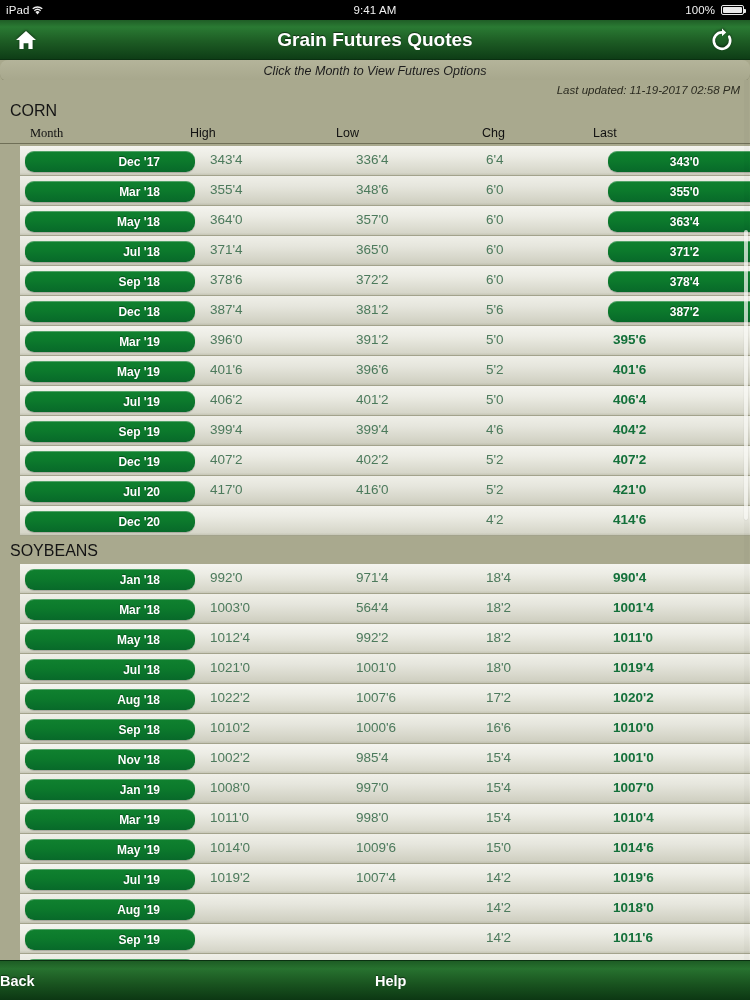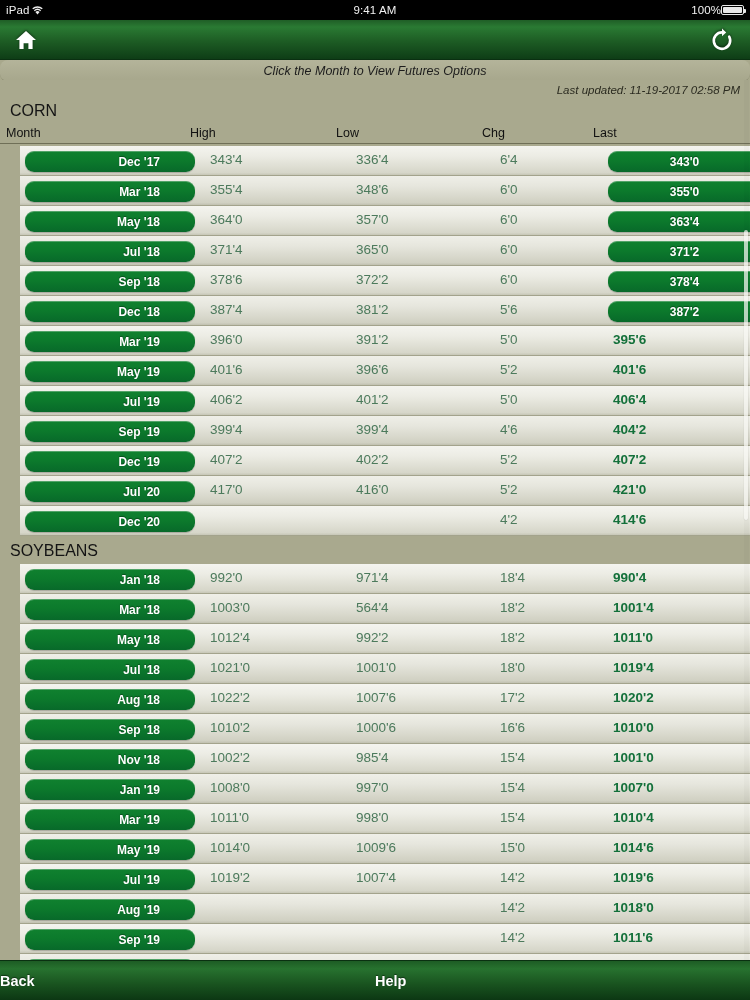--- a/index.html
+++ b/index.html
@@ -11,21 +11,21 @@
   }
   #app{ position:relative; width:750px; height:1000px; overflow:hidden; }
 
   
   .statusbar{
     height:20px; background:#000; color:#f2f2f2;
     display:flex; align-items:center; justify-content:space-between;
     padding:0 6px; font-size:11.5px; letter-spacing:.1px;
   }
   .sb-left{ display:flex; align-items:center; gap:3px; }
-  .sb-right{ display:flex; align-items:center; gap:0; }
+  .sb-right{ display:flex; align-items:center; gap:6px; }
   .sb-center{ position:absolute; left:0; right:0; text-align:center;
               font-size:11.5px; color:#f2f2f2; pointer-events:none; }
   .wifi{ display:inline-block; width:11px; height:9px; position:relative; }
   .wifi svg{ display:block; }
   .batt{ width:23px; height:10px; border:1px solid #e8e8e8; border-radius:2px;
          position:relative; padding:1px; }
   .batt i{ display:block; height:100%; width:100%; background:#e8e8e8; border-radius:1px; }
   .batt:after{ content:""; position:absolute; right:-3px; top:3px; width:2px; height:4px;
                background:#e8e8e8; border-radius:0 1px 1px 0; }
 
@@ -104,21 +104,21 @@
     text-shadow:0 -1px 1px rgba(0,0,0,.4);
   }
   .pill.month{ left:5px; width:170px; justify-content:flex-end; padding-right:35px; }
   .pill.last{ left:588px; width:153px; justify-content:center; }
 
   .cell{
     position:absolute; top:6px; font-size:13.5px; color:#4c7a5c; font-weight:400;
   }
   .cell.high{ left:190px; }
   .cell.low { left:336px; }
-  .cell.chg { left:480px; }
+  .cell.chg { left:466px; }
   .cell.last{ left:593px; color:#13703a; font-weight:700; }
 
   
   .scrollbar{
     position:absolute; right:1px; top:0; width:5px; height:100%;
     background:rgba(0,0,0,0.02);
   }
   .scrollthumb{
     position:absolute; right:1px; top:150px; width:4px; height:290px;
     background:rgba(250,250,245,.72); border-radius:2px;
@@ -163,40 +163,41 @@
   </div>
 
   <div class="navbar">
     <div class="nav-btn left">
       <span>
         <svg width="22" height="20" viewBox="0 0 22 20">
           <path d="M11 1 L21 10 H17.6 V19 H13.4 V13.2 H8.6 V19 H4.4 V10 H1 Z" fill="#fff"></path>
         </svg>
       </span>
     </div>
+    <div class="nav-title">Grain Futures Quotes</div>
     <div class="nav-btn right">
       <span>
         <svg width="22" height="24" viewBox="0 0 22 24">
           <path d="M11 4.4 a8.2 8.2 0 1 0 7.2 4.3" fill="none" stroke="#fff" stroke-width="2.6" stroke-linecap="round"></path>
           <path d="M11 0.6 V8.2 L15.2 4.4 Z" fill="#fff"></path>
         </svg>
       </span>
     </div>
   </div>
 
   <div class="hintbar">
     <span>Click the Month to View Futures Options</span>
   </div>
 
   <div class="content">
     <div class="updated">Last updated: 11-19-2017 02:58 PM</div>
     <div id="sections-host">
         <div class="section-title">CORN</div>
         <div class="colheads">
-          <span style="left: 6px;">Month</span>
+          <span style="left: 30px; font-family: Liberation Serif, serif;">Month</span>
           <span style="left: 190px;">High</span>
           <span style="left: 336px;">Low</span>
           <span style="left: 482px;">Chg</span>
           <span style="left: 593px;">Last</span>
         </div>
         <div class="rows">
           <div class="row">
             <div class="pill month">
               <span>Dec '17</span>
             </div>

